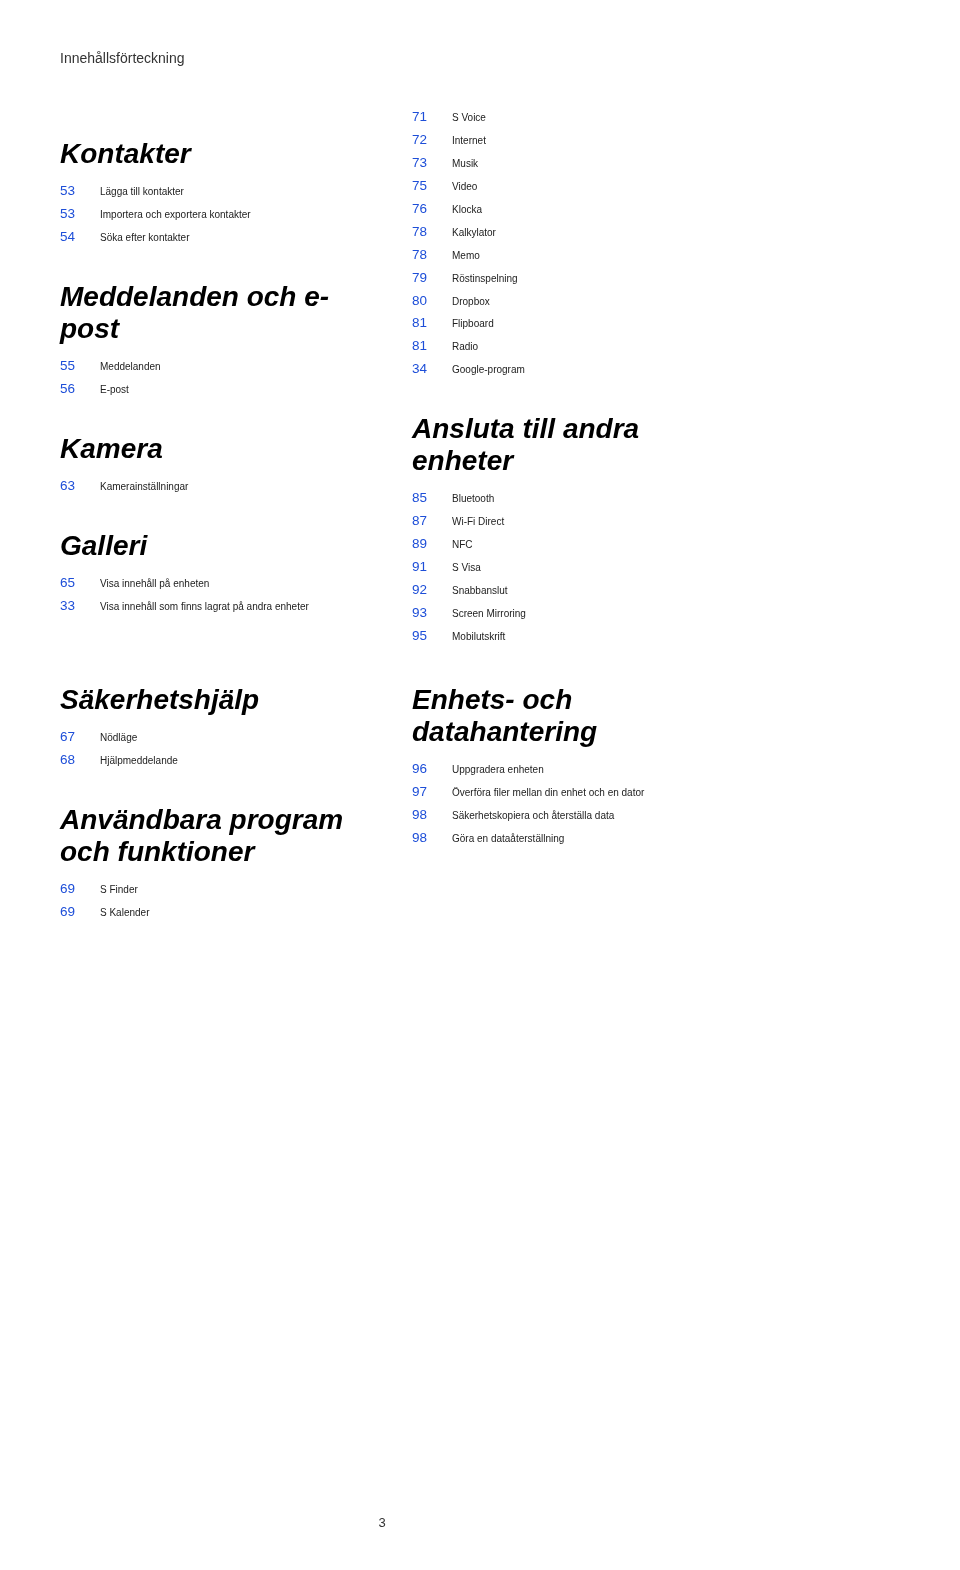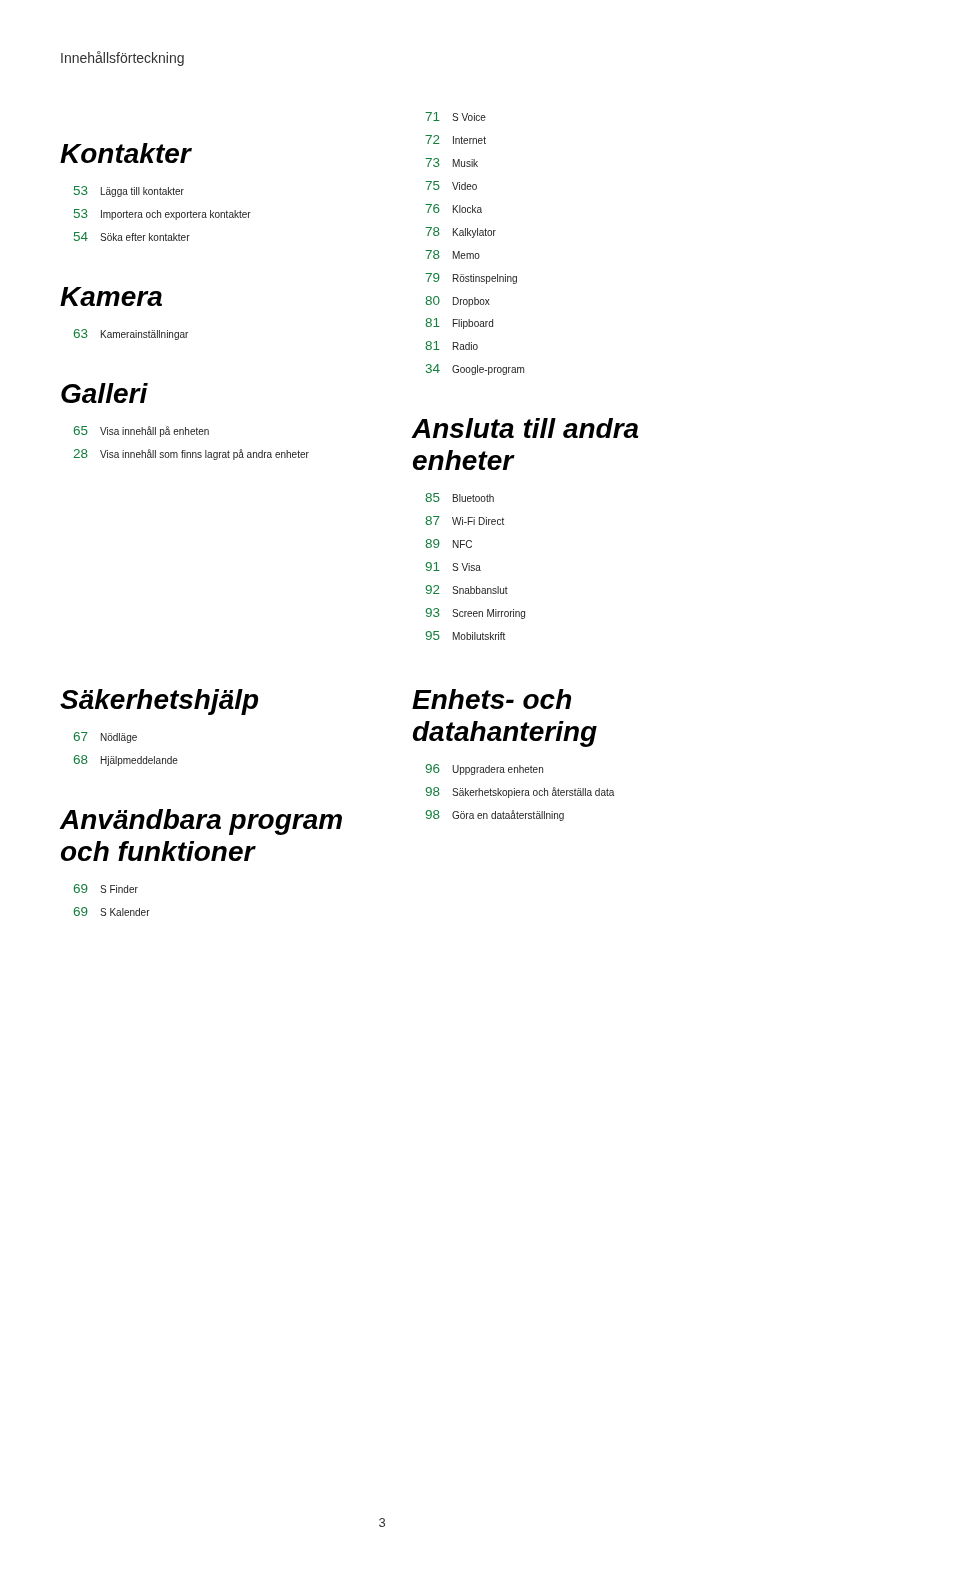--- a/index.html
+++ b/index.html
@@ -54,23 +54,23 @@
       display: flex;
       align-items: baseline;
       gap: 12px;
       font-size: 13.5px;
       line-height: 1.7;
       color: #222;
     }
 
     .entry-num {
       min-width: 28px;
-      text-align: right;
+      text-align: left;
       font-size: 13.5px;
-      color: #15803d;
+      color: #1d4ed8;
       flex-shrink: 0;
     }
 
     .entry-text {
       font-size: 10px;
       color: #222;
     }
 
     .col-left {
       padding-top: 0;
@@ -129,40 +129,53 @@
             <span class="entry-num">53</span>
             <span class="entry-text">Importera och exportera kontakter</span>
           </div>
           <div class="entry">
             <span class="entry-num">54</span>
             <span class="entry-text">Söka efter kontakter</span>
           </div>
         </div>
       </div>
 
+      <div class="section mt-section">
+        <div class="section-heading">Meddelanden och e-post</div>
+        <div class="section-entries">
+          <div class="entry">
+            <span class="entry-num">55</span>
+            <span class="entry-text">Meddelanden</span>
+          </div>
+          <div class="entry">
+            <span class="entry-num">56</span>
+            <span class="entry-text">E-post</span>
+          </div>
+        </div>
+      </div>
 
       <div class="section mt-section">
         <div class="section-heading">Kamera</div>
         <div class="section-entries">
           <div class="entry">
             <span class="entry-num">63</span>
             <span class="entry-text">Kamerainställningar</span>
           </div>
         </div>
       </div>
 
       <div class="section mt-section">
         <div class="section-heading">Galleri</div>
         <div class="section-entries">
           <div class="entry">
             <span class="entry-num">65</span>
             <span class="entry-text">Visa innehåll på enheten</span>
           </div>
           <div class="entry">
-            <span class="entry-num">28</span>
+            <span class="entry-num">33</span>
             <span class="entry-text">Visa innehåll som finns lagrat på andra enheter</span>
           </div>
         </div>
       </div>
 
     </div>
 
     <div class="col-right">
 
       <div class="section first-section">
@@ -293,20 +306,24 @@
     <div class="bottom-right-col">
 
       <div class="section mt-section">
         <div class="section-heading">Enhets- och datahantering</div>
         <div class="section-entries">
           <div class="entry">
             <span class="entry-num">96</span>
             <span class="entry-text">Uppgradera enheten</span>
           </div>
           <div class="entry">
+            <span class="entry-num">97</span>
+            <span class="entry-text">Överföra filer mellan din enhet och en dator</span>
+          </div>
+          <div class="entry">
             <span class="entry-num">98</span>
             <span class="entry-text">Säkerhetskopiera och återställa data</span>
           </div>
           <div class="entry">
             <span class="entry-num">98</span>
             <span class="entry-text">Göra en dataåterställning</span>
           </div>
         </div>
       </div>
 

